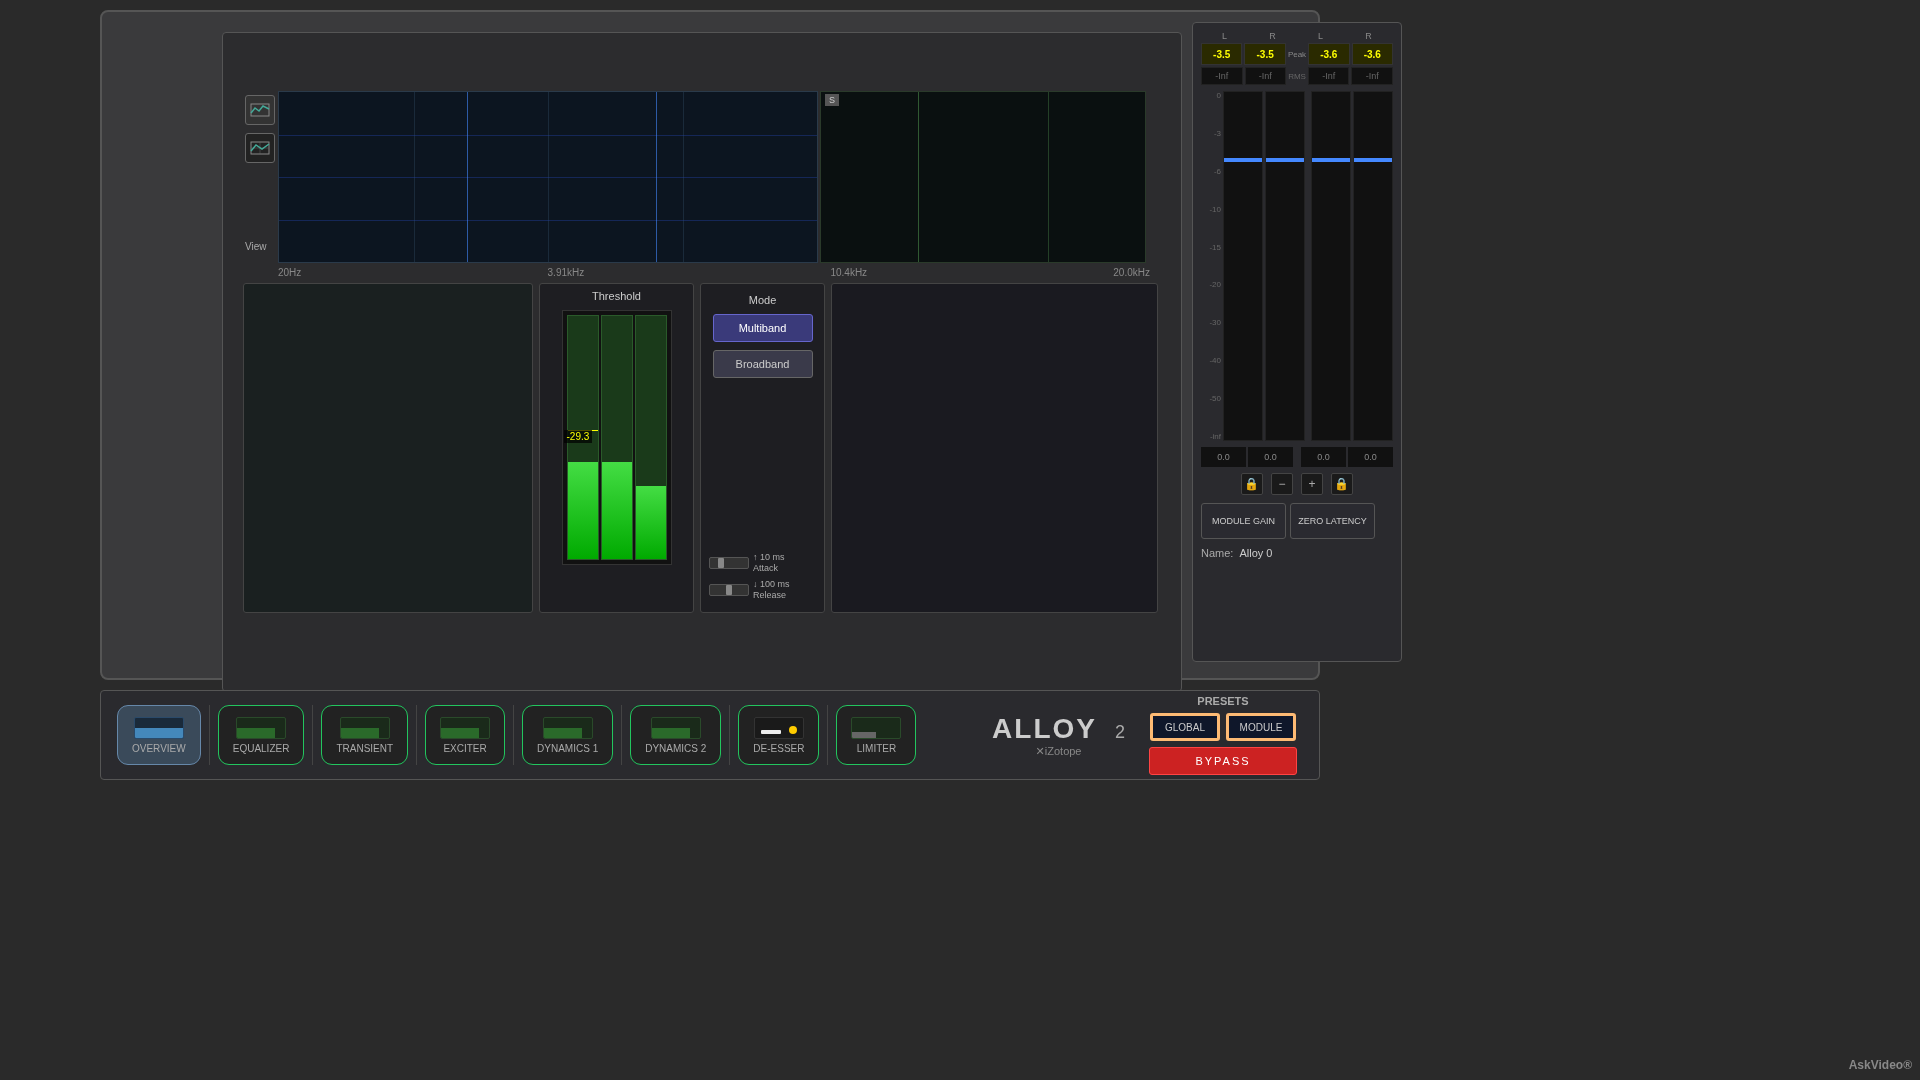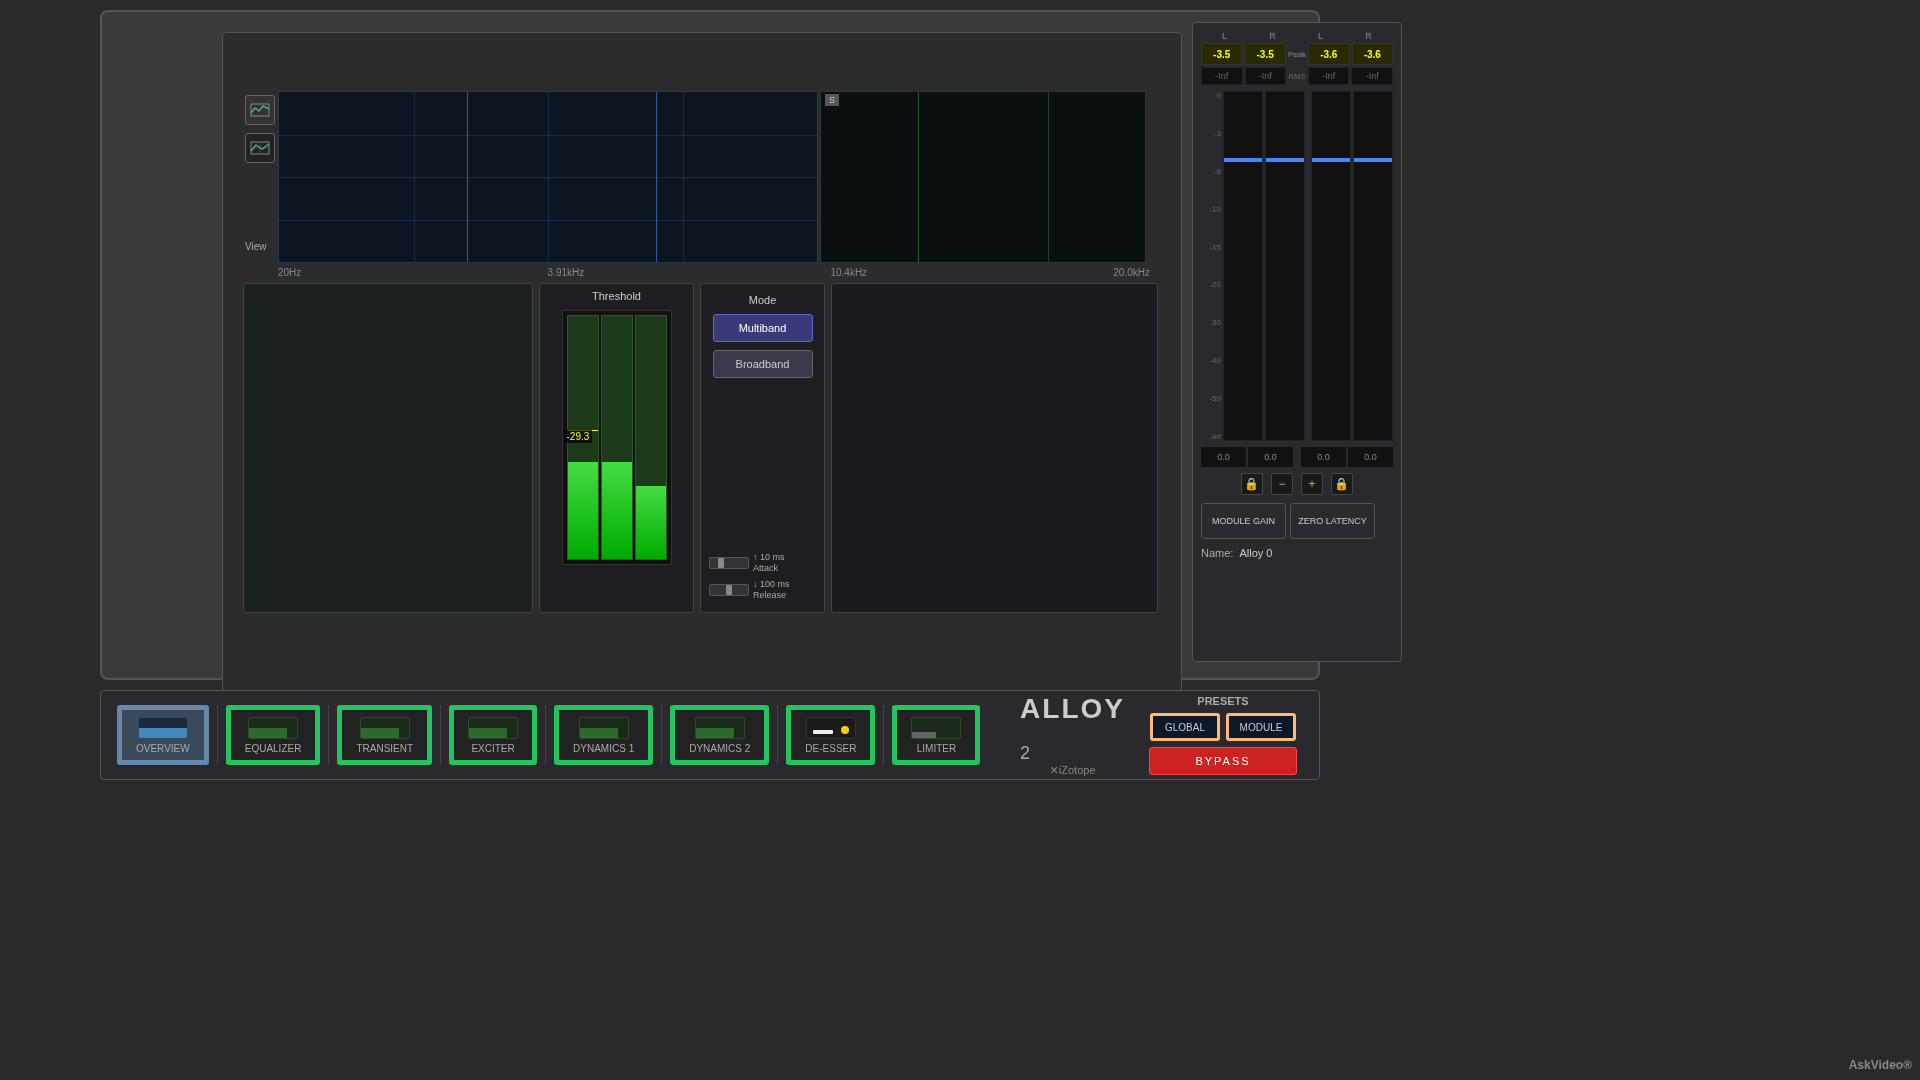--- a/index.html
+++ b/index.html
@@ -455,22 +455,22 @@
       display: flex;
       align-items: center;
       padding: 0 16px;
       gap: 8px;
     }
 
     .nav-btn {
       height: 60px;
       padding: 0 14px;
       background: #222;
-      border: 5px solid #22c55e;
-      border-radius: 3px;
+      border: 1px solid #22c55e;
+      border-radius: 11px;
       color: #aaa;
       font-size: 10px;
       cursor: pointer;
       display: flex;
       flex-direction: column;
       align-items: center;
       justify-content: center;
       gap: 4px;
       min-width: 70px;
     }
@@ -900,21 +900,21 @@
     <div class="nav-separator"></div>
 
     <div class="nav-btn">
       <div class="mini-bars">
         <div class="mini-bar-fill" style="height:30%;width:50%;background:#666;"></div>
       </div>
       <span>LIMITER</span>
     </div>
 
     <div class="branding">
-      <div style="display:flex;align-items:baseline;gap:18px;flex-direction:column;">
+      <div style="display:flex;align-items:baseline;gap:18px;">
         <span class="alloy-text">ALLOY</span>
         <span class="alloy-2">2</span>
       </div>
       <span class="izotope-text">✕iZotope</span>
     </div>
 
     <div class="presets-panel">
       <div class="presets-title">PRESETS</div>
       <div class="presets-row">
         <div class="preset-btn">GLOBAL</div>

